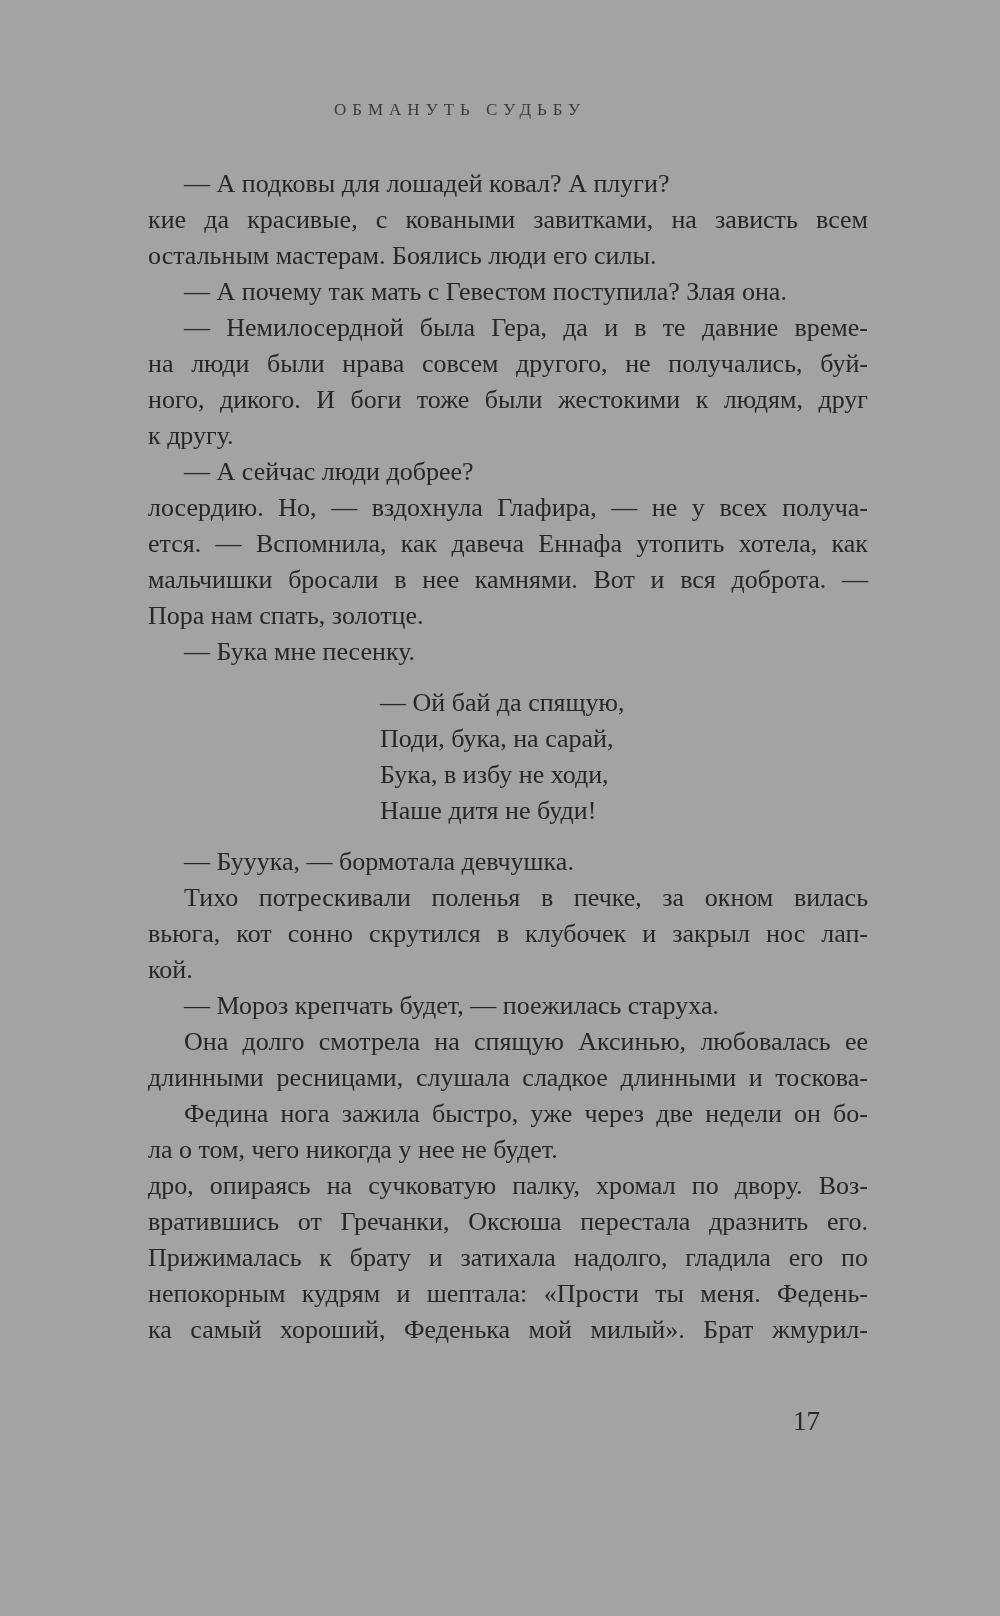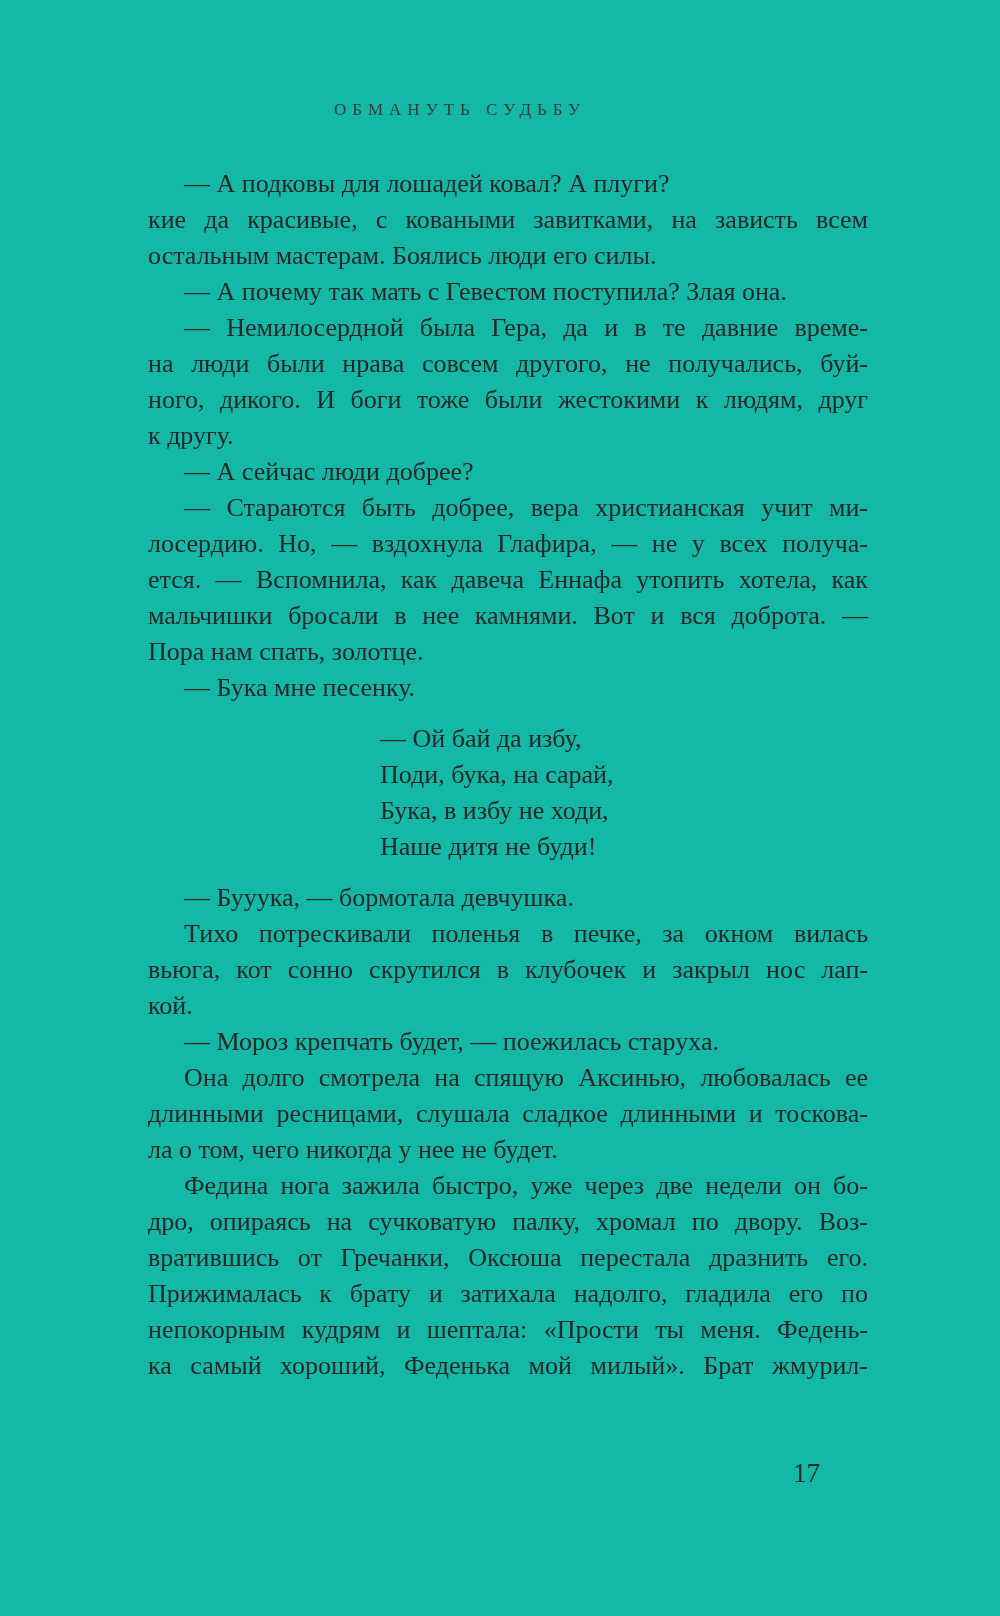--- a/index.html
+++ b/index.html
@@ -4,21 +4,21 @@
 <style>
   html, body {
     margin: 0;
     padding: 0;
     background: #ffffff;
   }
   .page {
     position: relative;
     width: 1000px;
     height: 1616px;
-    background: #14b8a6;
+    background: #a3a3a3;
     font-family: "Liberation Serif", serif;
     color: #272727;
     overflow: hidden;
   }
   .running-header {
     position: absolute;
     top: 100px;
     left: 100px;
     width: 720px;
     text-align: center;
@@ -36,21 +36,21 @@
     line-height: 36px;
     margin-left: 48px;
   }
   .ln { min-height: 36px; }
   .ind { text-indent: 36px; }
   .jst { text-align: justify; text-align-last: justify; }
   .vrs { margin-left: 232px; }
   .gap { height: 15px; }
   .page-number {
     position: absolute;
-    top: 1458px;
+    top: 1406px;
     left: 100px;
     width: 720px;
     text-align: right;
     font-size: 27px;
     color: #272727;
   }
 </style>
 </head>
 <body>
 
@@ -61,43 +61,42 @@
   <div class="text-block">
     <div class="ln ind">— А подковы для лошадей ковал? А плуги?</div>
     <div class="ln jst">кие да красивые, с коваными завитками, на зависть всем</div>
     <div class="ln">остальным мастерам. Боялись люди его силы.</div>
     <div class="ln ind">— А почему так мать с Гевестом поступила? Злая она.</div>
     <div class="ln ind jst">— Немилосердной была Гера, да и в те давние време-</div>
     <div class="ln jst">на люди были нрава совсем другого, не получались, буй-</div>
     <div class="ln jst">ного, дикого. И боги тоже были жестокими к людям, друг</div>
     <div class="ln">к другу.</div>
     <div class="ln ind">— А сейчас люди добрее?</div>
-    <div class="ln ind jst">— Стараются быть добрее, вера христианская учит ми-</div>
     <div class="ln jst">лосердию. Но, — вздохнула Глафира, — не у всех получа-</div>
     <div class="ln jst">ется. — Вспомнила, как давеча Еннафа утопить хотела, как</div>
     <div class="ln jst">мальчишки бросали в нее камнями. Вот и вся доброта. —</div>
     <div class="ln">Пора нам спать, золотце.</div>
     <div class="ln ind">— Бука мне песенку.</div>
 
     <div class="gap"></div>
-    <div class="ln vrs">— Ой бай да избу,</div>
+    <div class="ln vrs">— Ой бай да спящую,</div>
     <div class="ln vrs">Поди, бука, на сарай,</div>
     <div class="ln vrs">Бука, в избу не ходи,</div>
     <div class="ln vrs">Наше дитя не буди!</div>
     <div class="gap"></div>
 
     <div class="ln ind">— Бууука, — бормотала девчушка.</div>
     <div class="ln ind jst">Тихо потрескивали поленья в печке, за окном вилась</div>
     <div class="ln jst">вьюга, кот сонно скрутился в клубочек и закрыл нос лап-</div>
     <div class="ln">кой.</div>
     <div class="ln ind">— Мороз крепчать будет, — поежилась старуха.</div>
     <div class="ln ind jst">Она долго смотрела на спящую Аксинью, любовалась ее</div>
     <div class="ln jst">длинными ресницами, слушала сладкое длинными и тоскова-</div>
+    <div class="ln ind jst">Федина нога зажила быстро, уже через две недели он бо-</div>
     <div class="ln">ла о том, чего никогда у нее не будет.</div>
-    <div class="ln ind jst">Федина нога зажила быстро, уже через две недели он бо-</div>
     <div class="ln jst">дро, опираясь на сучковатую палку, хромал по двору. Воз-</div>
     <div class="ln jst">вратившись от Гречанки, Оксюша перестала дразнить его.</div>
     <div class="ln jst">Прижималась к брату и затихала надолго, гладила его по</div>
     <div class="ln jst">непокорным кудрям и шептала: «Прости ты меня. Федень-</div>
     <div class="ln jst">ка самый хороший, Феденька мой милый». Брат жмурил-</div>
   </div>
 
   <div class="page-number">17</div>
 
 </div>

